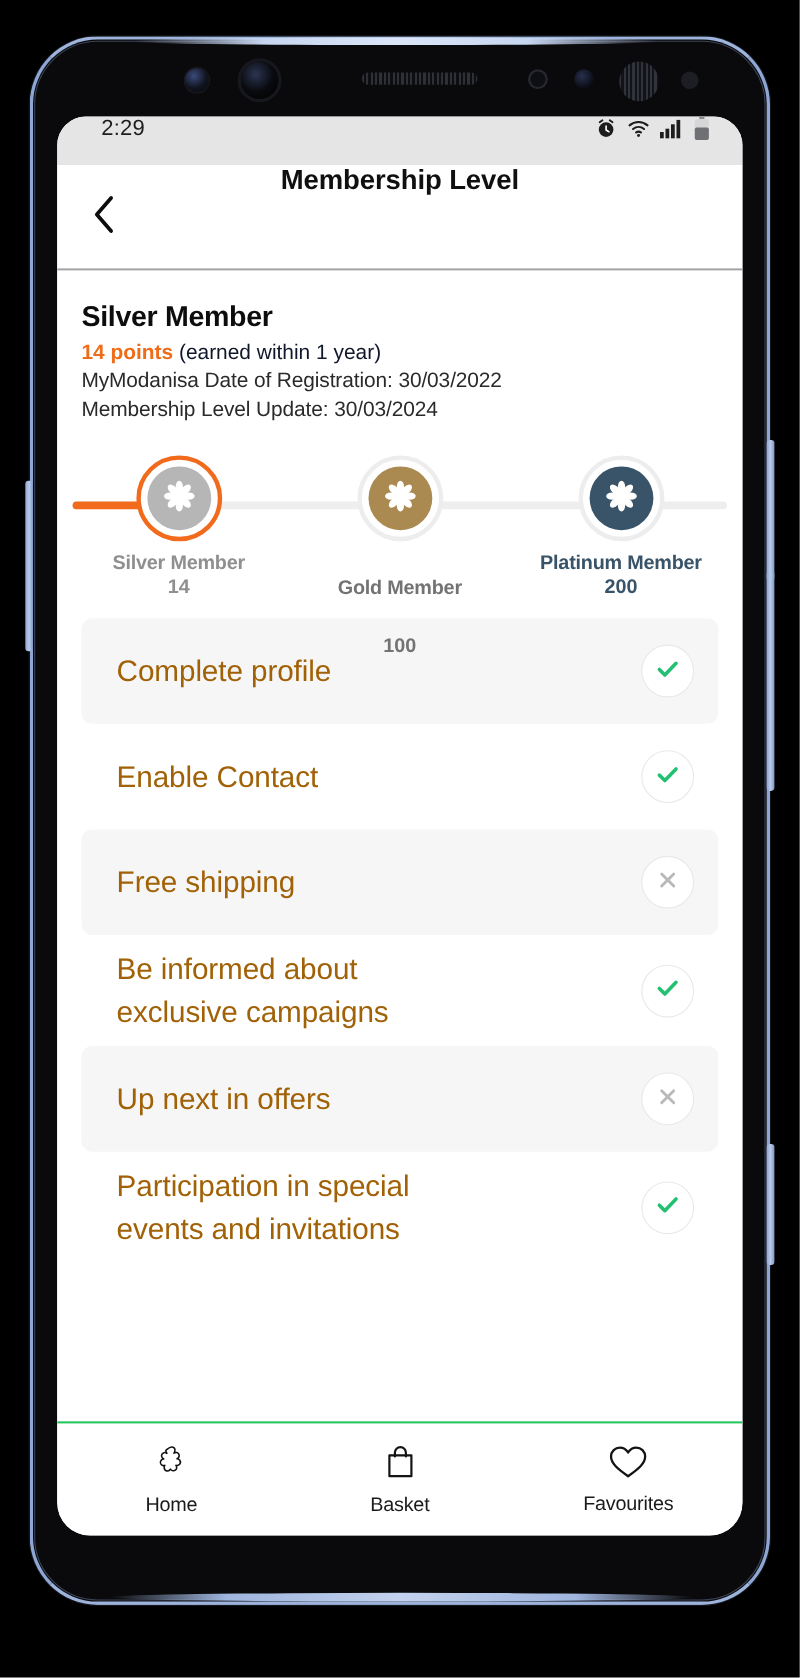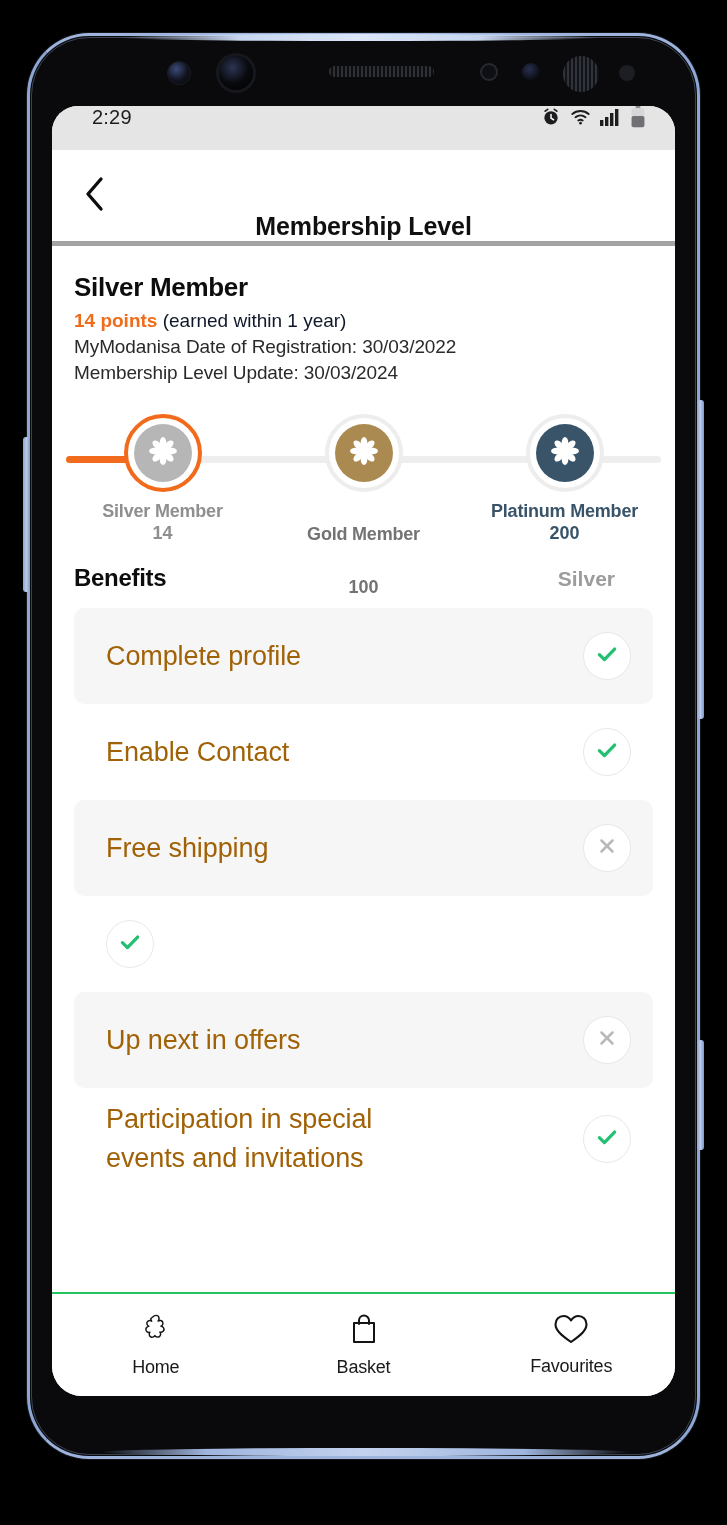--- a/index.html
+++ b/index.html
@@ -125,23 +125,23 @@
     flex: 0 0 auto;
   }
   #status-time { font-size: 20px; color: #1d1d1f; letter-spacing: .2px; }
   #status-icons { display: flex; align-items: center; gap: 9px; }
 
   
   #app-header {
     height: 96px;
     flex: 0 0 auto;
     display: flex;
-    align-items: flex-end;
+    align-items: flex-start;
     position: relative;
-    border-bottom: 5px solid #a3a3a3;
+    border-bottom: 2px solid #a3a3a3;
     background: #fff;
   }
   #back-button {
     position: absolute; left: 16px; top: 50%; transform: translateY(-50%);
     width: 54px; height: 54px; display: flex; align-items: center; justify-content: center;
     cursor: pointer;
   }
   #page-title {
     width: 100%; text-align: center; font-size: 25px; font-weight: bold; color: #101010;
     letter-spacing: -0.1px;
@@ -387,24 +387,20 @@
               </span>
             </div>
           </div>
           <div class="level-label lvl-platinum-text">Platinum Member</div>
           <div class="level-points lvl-platinum-text">200</div>
         </div>
 
       </div>
     </div>
 
-    <div id="benefits-head">
-      <div id="benefits-title">Benefits</div>
-      <div id="benefits-col">Silver</div>
-    </div>
 
     <div id="benefits-list">
 
       <div class="benefit-row shaded">
         <div class="benefit-label">Complete profile</div>
         <div class="status-circle">
           <span>
             <svg width="26" height="26" viewBox="0 0 24 24">
               <path d="M5 12.6l4.6 4.6L19 7.4" stroke="#24c072" stroke-width="3" fill="none" stroke-linecap="round" stroke-linejoin="round"></path>
             </svg>
@@ -428,20 +424,22 @@
         <div class="status-circle">
           <span>
             <svg width="22" height="22" viewBox="0 0 24 24">
               <path d="M6 6l12 12M18 6L6 18" stroke="#b9b9b9" stroke-width="2.8" fill="none" stroke-linecap="round"></path>
             </svg>
           </span>
         </div>
       </div>
 
       <div class="benefit-row">
+        <div class="benefit-label" style="white-space:pre-line">Be informed about
+exclusive campaigns</div>
         <div class="status-circle">
           <span>
             <svg width="26" height="26" viewBox="0 0 24 24">
               <path d="M5 12.6l4.6 4.6L19 7.4" stroke="#24c072" stroke-width="3" fill="none" stroke-linecap="round" stroke-linejoin="round"></path>
             </svg>
           </span>
         </div>
       </div>
 
       <div class="benefit-row shaded">

